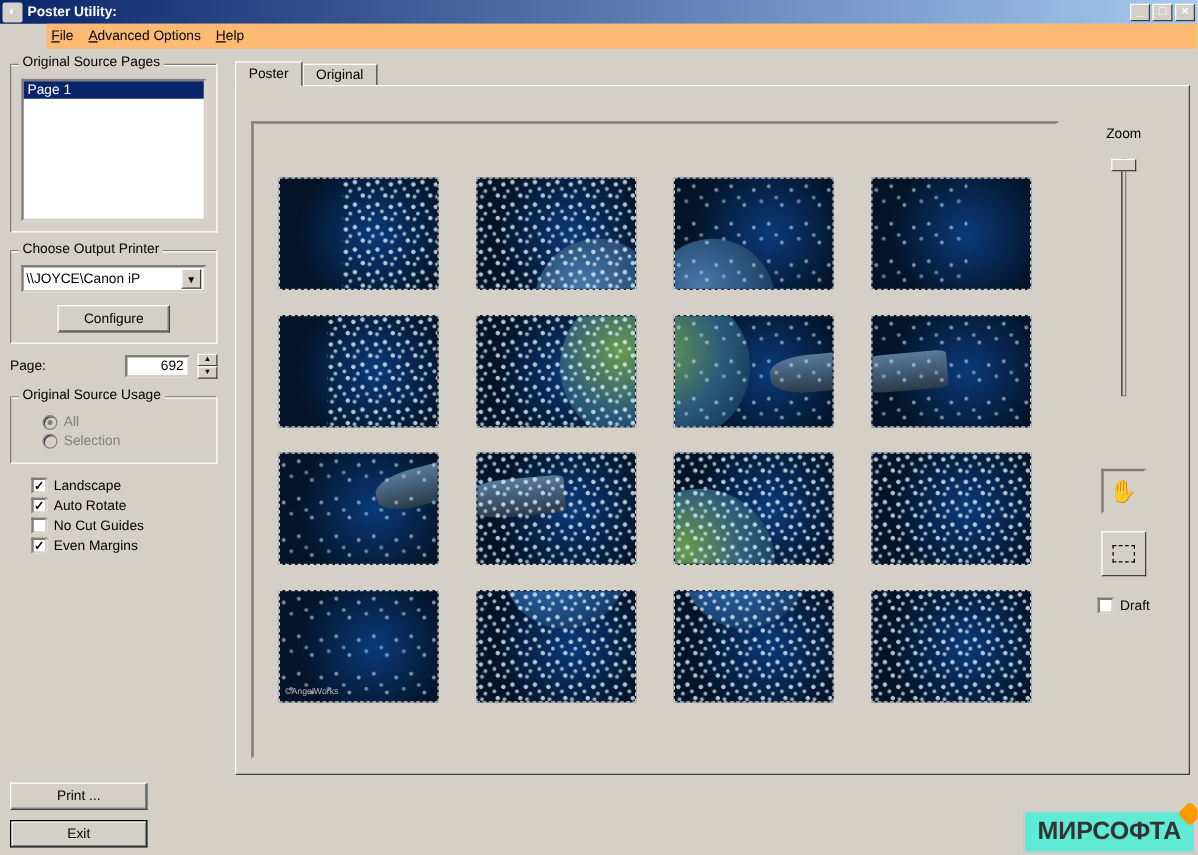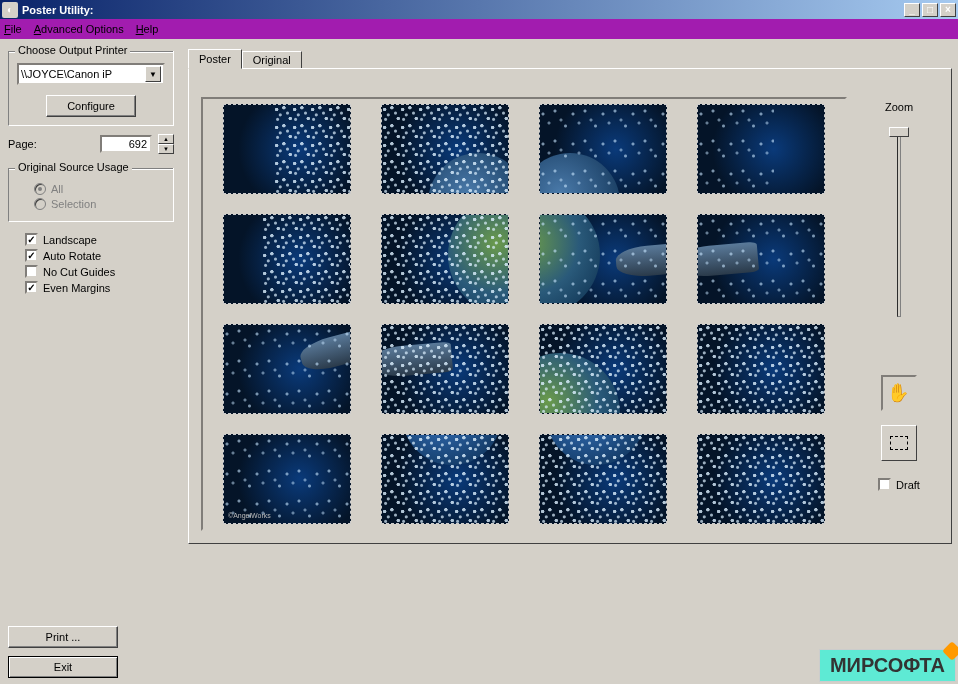--- a/index.html
+++ b/index.html
@@ -1,21 +1,21 @@
 <!DOCTYPE html>
 <html><head>
 <meta charset="utf-8">
 <style>
 * { box-sizing: border-box; margin: 0; padding: 0; }
 body { font-family: Tahoma, sans-serif; font-size: 11px; background: #d4d0c8; width: 958px; height: 684px; overflow: hidden; position: relative; }
 .titlebar { height: 19px; background: linear-gradient(to right, #0a246a, #a6caf0); color: #fff; display: flex; align-items: center; padding: 0 2px; font-weight: bold; }
 .titlebar .icon { width: 16px; height: 16px; background: #d4d0c8; border-radius: 2px; margin-right: 4px; display: flex; align-items: center; justify-content: center; font-size: 10px; }
 .titlebar .spacer { flex: 1; }
 .win-btn { width: 16px; height: 14px; background: #d4d0c8; border: 1px solid #fff; border-right-color: #404040; border-bottom-color: #404040; margin-left: 2px; display: flex; align-items: center; justify-content: center; font-size: 10px; font-family: Arial; }
-.menubar { height: 20px; background: #a21caf; display: flex; align-items: center; padding: 0 4px; gap: 12px; }
+.menubar { height: 20px; background: #fdba74; display: flex; align-items: center; padding: 0 4px; gap: 12px; margin-left: 37px; }
 .menu-item { cursor: default; }
 .menu-item .u { text-decoration: underline; }
 .content { display: flex; height: calc(684px - 39px); }
 .sidebar { width: 195px; padding: 6px 8px; display: flex; flex-direction: column; gap: 8px; }
 .groupbox { border: 1px solid #808080; border-top: none; padding: 12px 8px 8px 8px; position: relative; margin-top: 6px; border-right-color: #fff; border-bottom-color: #fff; }
 .groupbox::before { content: ''; position: absolute; top: 0; left: 0; right: 0; border-top: 1px solid #808080; }
 .groupbox::after { content: ''; position: absolute; top: 1px; left: 0; right: 0; border-top: 1px solid #fff; }
 .groupbox .legend { position: absolute; top: -7px; left: 6px; background: #d4d0c8; padding: 0 3px; z-index: 1; }
 .listbox { background: #fff; border: 2px inset #d4d0c8; height: 114px; }
 .listbox .item { background: #0a246a; color: #fff; padding: 1px 3px; }
@@ -32,21 +32,21 @@
 .radio { width: 12px; height: 12px; border-radius: 50%; background: #fff; border: 1px solid #808080; box-shadow: inset 1px 1px #404040; position: relative; }
 .radio.disabled { background: #d4d0c8; }
 .radio.checked::after { content: ''; position: absolute; top: 3px; left: 3px; width: 4px; height: 4px; background: #808080; border-radius: 50%; }
 .check { width: 13px; height: 13px; background: #fff; border: 2px inset #d4d0c8; display: flex; align-items: center; justify-content: center; font-size: 10px; font-weight: bold; }
 .disabled-text { color: #808080; }
 .main { flex: 1; padding: 10px 6px 6px 6px; position: relative; }
 .tabs { display: flex; position: relative; z-index: 2; }
 .tab { padding: 3px 10px; background: #d4d0c8; border: 1px solid #fff; border-right-color: #404040; border-bottom: none; margin-right: 0; position: relative; }
 .tab.active { border-bottom: 1px solid #d4d0c8; margin-bottom: -1px; z-index: 3; }
 .tab.inactive { margin-top: 2px; padding-top: 2px; padding-bottom: 2px; }
-.tab-panel { border: 1px solid #fff; border-right-color: #404040; border-bottom-color: #404040; height: 476px; padding: 28px 12px 12px 12px; display: flex; gap: 12px; }
+.tab-panel { border: 1px solid #fff; border-right-color: #404040; border-bottom-color: #404040; height: 552px; padding: 28px 12px 12px 12px; display: flex; gap: 12px; }
 .preview { flex: 1; background: #d4d0c8; border: 2px inset #d4d0c8; display: flex; align-items: center; justify-content: center; }
 .tiles { display: grid; grid-template-columns: repeat(4, 1fr); grid-template-rows: repeat(4, 1fr); gap: 20px 30px; padding: 20px; }
 .tile { width: 128px; height: 90px; border: 1px dashed #ccc; background: radial-gradient(circle at 60% 50%, #0a3a7a, #041428 70%); position: relative; overflow: hidden; }
 .tile.r2.c2 .earth, .tile.r2.c3 .earth, .tile.r3.c3 .earth { position: absolute; width: 120px; height: 120px; border-radius: 50%; background: radial-gradient(circle at 40% 40%, #6a9a4a, #2a5a7a, #082848); }
 .tile.r1.c2 .earth { position: absolute; width: 100px; height: 100px; border-radius: 50%; bottom: -60px; right: -20px; background: radial-gradient(circle at 40% 40%, #4a7aaa, #082848); }
 .tile.r1.c3 .earth { position: absolute; width: 100px; height: 100px; border-radius: 50%; bottom: -60px; left: -20px; background: radial-gradient(circle at 40% 40%, #4a7aaa, #082848); }
 .tile.r4.c2 .earth, .tile.r4.c3 .earth { position: absolute; width: 100px; height: 100px; border-radius: 50%; top: -70px; background: radial-gradient(circle at 40% 40%, #3a7aca, #082848); }
 .dolphin { position: absolute; width: 80px; height: 30px; background: linear-gradient(to bottom, #5a7a9a, #2a3a4a); border-radius: 40% 10% 10% 40%; transform: rotate(-5deg); }
 .bubbles { position: absolute; inset: 0; background-image: radial-gradient(circle at 10% 30%, rgba(200,230,255,0.6) 1px, transparent 2px), radial-gradient(circle at 30% 60%, rgba(200,230,255,0.5) 1px, transparent 2px), radial-gradient(circle at 50% 20%, rgba(200,230,255,0.6) 1px, transparent 2px), radial-gradient(circle at 70% 50%, rgba(200,230,255,0.5) 1px, transparent 2px), radial-gradient(circle at 85% 70%, rgba(200,230,255,0.6) 1px, transparent 2px); background-size: 30px 30px; }
 .bubbles.heavy { background-image: radial-gradient(circle at 15% 25%, rgba(220,240,255,0.8) 1.5px, transparent 2px), radial-gradient(circle at 35% 55%, rgba(220,240,255,0.7) 1px, transparent 2px), radial-gradient(circle at 55% 15%, rgba(220,240,255,0.8) 1.5px, transparent 2px), radial-gradient(circle at 75% 45%, rgba(220,240,255,0.7) 1px, transparent 2px), radial-gradient(circle at 90% 75%, rgba(220,240,255,0.8) 1.5px, transparent 2px), radial-gradient(circle at 20% 80%, rgba(220,240,255,0.7) 1px, transparent 2px); background-size: 18px 18px; }
@@ -74,20 +74,26 @@
 </div>
 
 <div class="menubar">
   <span class="menu-item"><span class="u">F</span><span>ile</span></span>
   <span class="menu-item"><span class="u">A</span>dvanced Options</span>
   <span class="menu-item"><span class="u">H</span>elp</span>
 </div>
 
 <div class="content">
   <div class="sidebar">
+    <div class="groupbox">
+      <div class="legend">Original Source Pages</div>
+      <div class="listbox">
+        <div class="item">Page 1</div>
+      </div>
+    </div>
 
     <div class="groupbox">
       <div class="legend">Choose Output Printer</div>
       <div class="dropdown">
         <span class="dd-text">\\JOYCE\Canon iP</span>
         <div class="dd-btn">▼</div>
       </div>
       <div style="height:10px"></div>
       <div class="button" style="width:90px;margin:0 auto;">Configure</div>
     </div>

